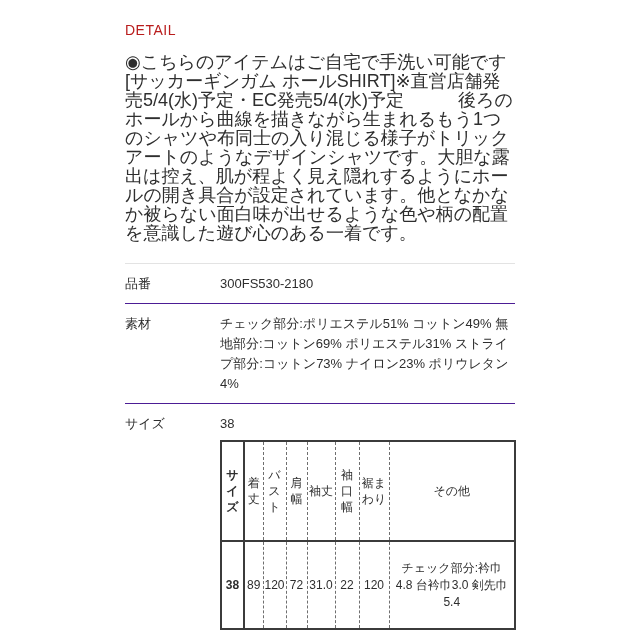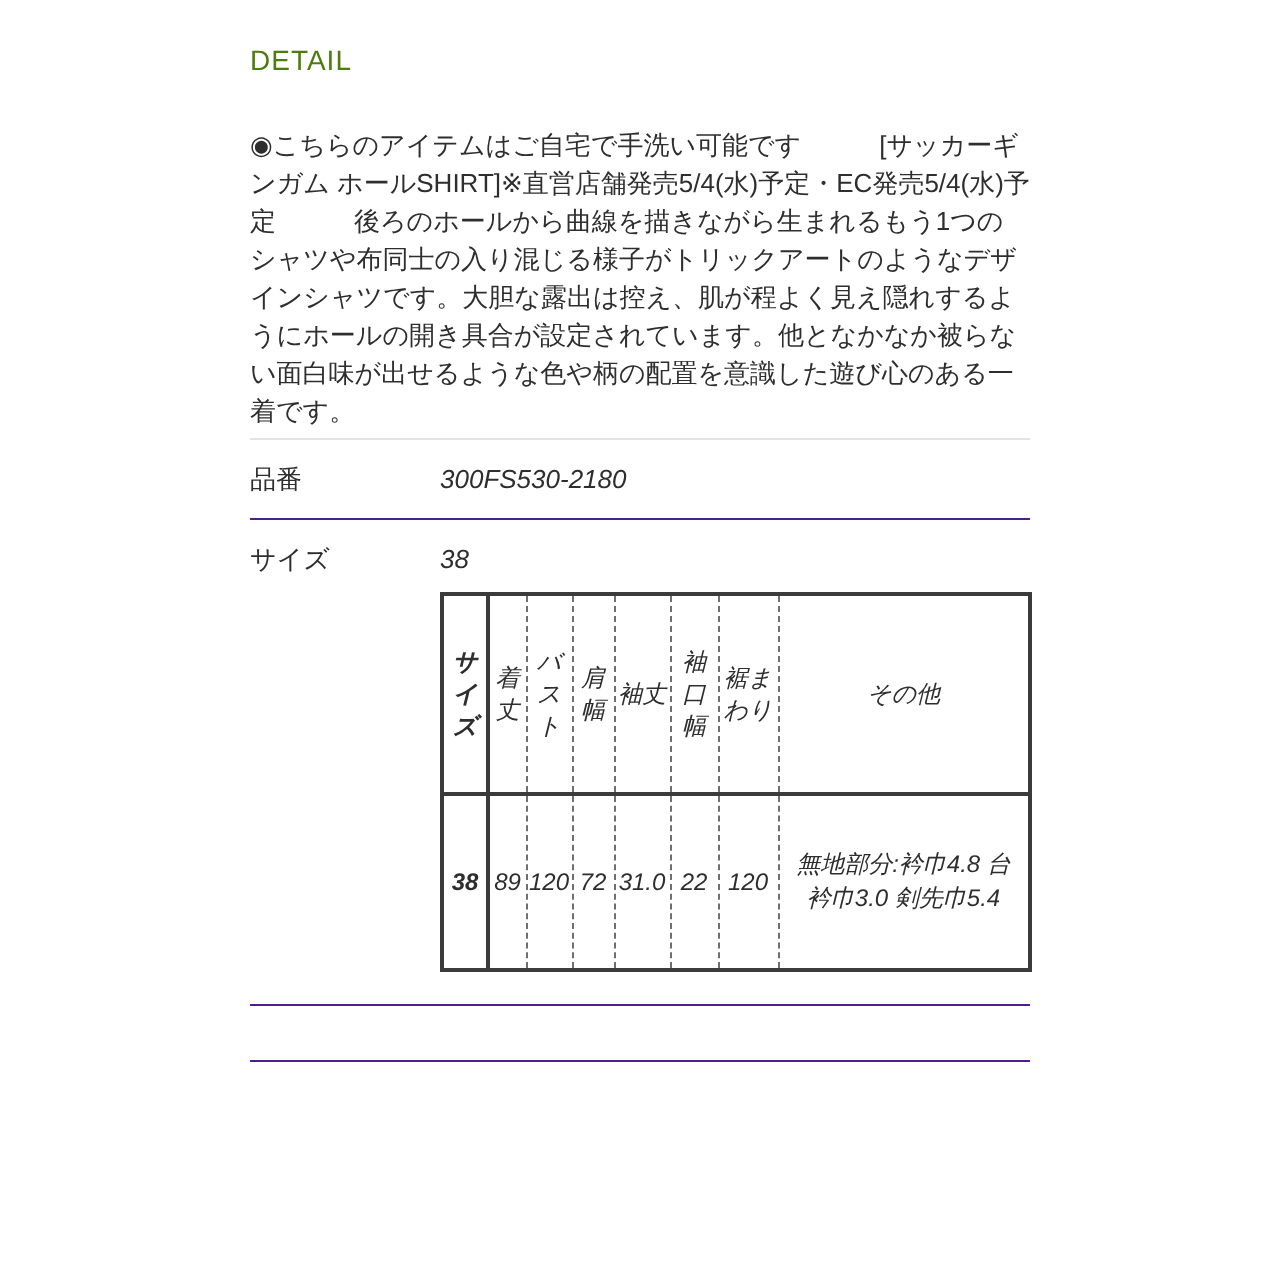--- a/index.html
+++ b/index.html
@@ -11,39 +11,39 @@
   }
   .content {
     width: 390px;
     margin-left: 125px;
     padding-top: 22px;
   }
   .title {
     font-size: 14px;
     line-height: 16px;
     letter-spacing: 0.5px;
-    color: #4d7c0f;
+    color: #b91c1c;
   }
   .desc {
-    margin-top: 25px;
-    font-size: 13px;
+    margin-top: 15px;
+    font-size: 18px;
     line-height: 19px;
-    padding-bottom: 4px;
+    padding-bottom: 20px;
     border-bottom: 1px solid #e3e3e3;
     word-break: break-all;
   }
   .row {
     display: flex;
     font-size: 13px;
     line-height: 20px;
     padding: 10px 0 9px 0;
     border-bottom: 1px solid #4c1d95;
   }
   .row .label { width: 95px; flex-shrink: 0; }
-  .row .value { flex: 1; font-style: italic; }
+  .row .value { flex: 1; }
   .row.size-row { padding-bottom: 16px; }
   .row.model-row { padding: 14px 0 13px 0; }
 
   table.size-chart {
     margin-top: 6px;
     border-collapse: collapse;
     table-layout: fixed;
     width: 294px;
     border: 2px solid #3b3b3b;
     font-size: 12px;
@@ -81,20 +81,24 @@
 
   <div class="title">DETAIL</div>
 
   <div class="desc">◉こちらのアイテムはご自宅で手洗い可能です　　　[サッカーギンガム ホールSHIRT]※直営店舗発売5/4(水)予定・EC発売5/4(水)予定　　　後ろのホールから曲線を描きながら生まれるもう1つのシャツや布同士の入り混じる様子がトリックアートのようなデザインシャツです。大胆な露出は控え、肌が程よく見え隠れするようにホールの開き具合が設定されています。他となかなか被らない面白味が出せるような色や柄の配置を意識した遊び心のある一着です。</div>
 
   <div class="row">
     <div class="label">品番</div>
     <div class="value">300FS530-2180</div>
   </div>
 
+  <div class="row">
+    <div class="label">素材</div>
+    <div class="value">チェック部分:ポリエステル51% コットン49% 無地部分:コットン69% ポリエステル31% ストライプ部分:コットン73% ナイロン23% ポリウレタン4%</div>
+  </div>
 
 
   <div class="row size-row">
     <div class="label">サイズ</div>
     <div class="value">
       <div>38</div>
 
       <table class="size-chart">
         <colgroup>
           <col style="width:23px">
@@ -118,21 +122,21 @@
           <th>その他</th>
         </tr>
         <tr class="data-row">
           <td>38</td>
           <td>89</td>
           <td>120</td>
           <td>72</td>
           <td>31.0</td>
           <td>22</td>
           <td>120</td>
-          <td>無地部分:衿巾4.8 台衿巾3.0 剣先巾5.4</td>
+          <td>チェック部分:衿巾4.8 台衿巾3.0 剣先巾5.4</td>
         </tr>
       </tbody>
         </table>
     </div>
   </div>
 
   <div class="row model-row">
     
     
   </div>

